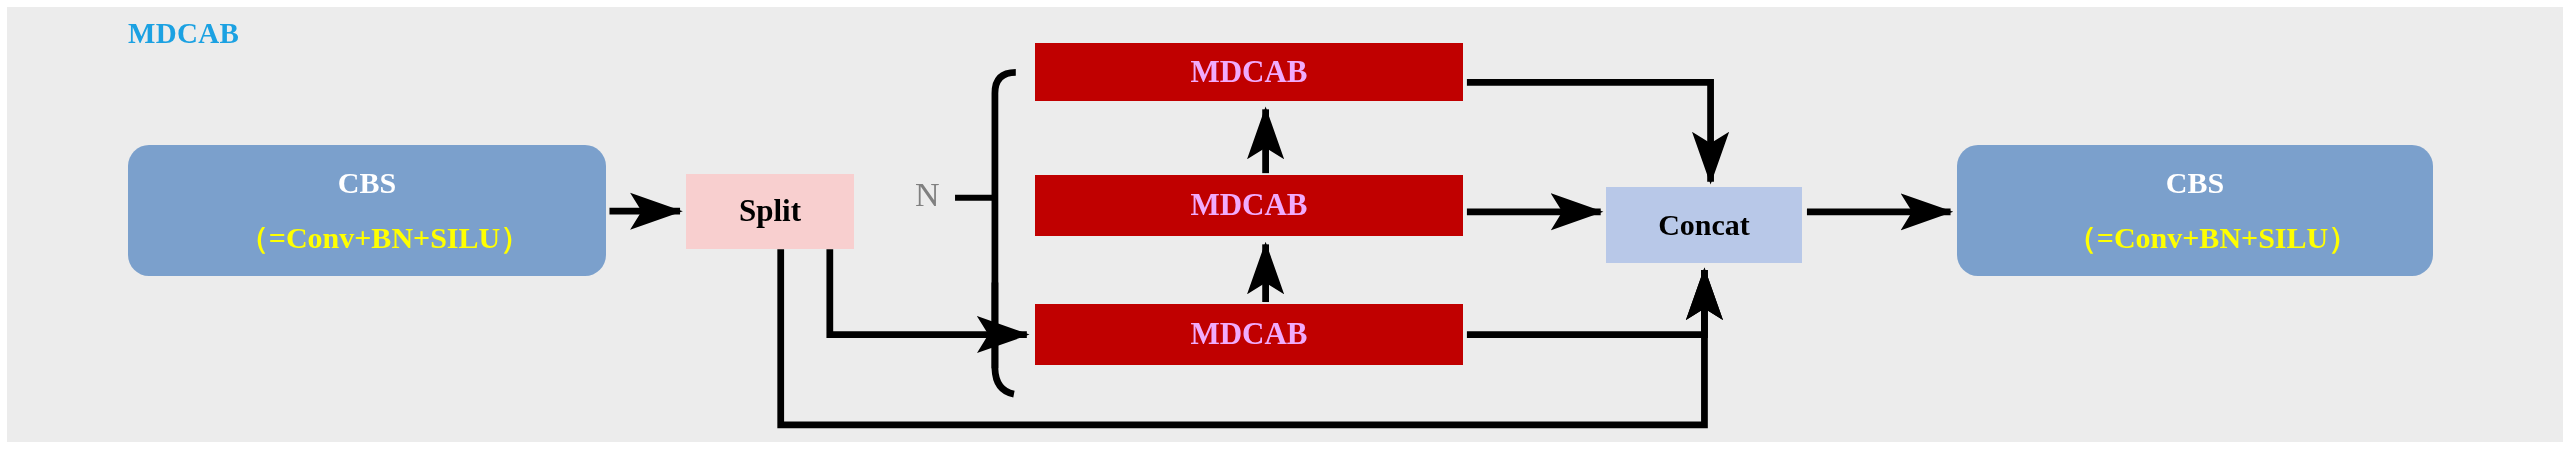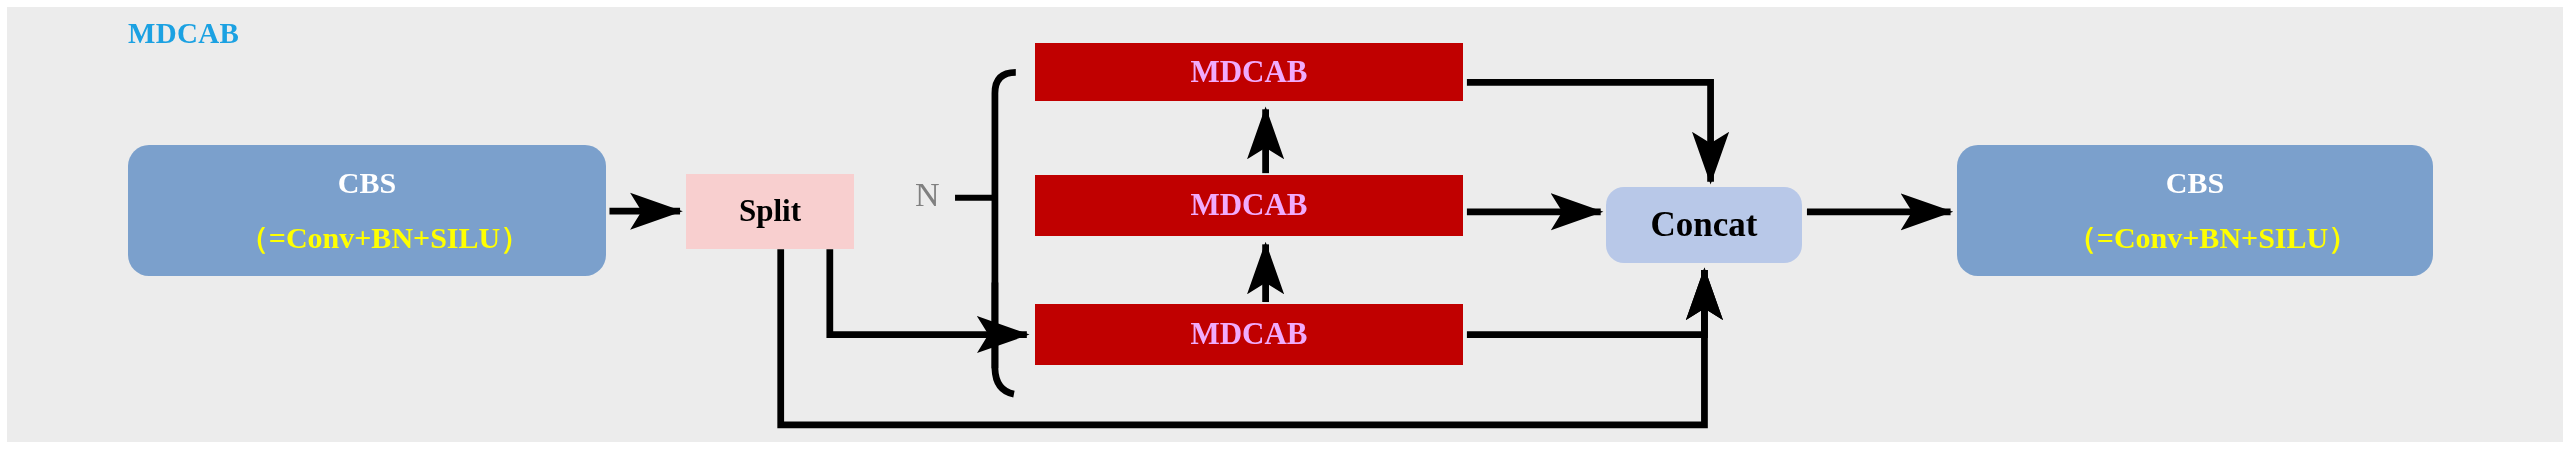--- a/index.html
+++ b/index.html
@@ -115,22 +115,21 @@
   #mdcab-bottom { top: 304px; height: 61px; }
 
   
   #concat {
     left: 1606px;
     top: 187px;
     width: 196px;
     height: 76px;
     background: #b8c8e8;
     color: #000000;
-    font-size: 35px;
-    border-radius: 18px;
+    font-size: 30px;
   }
 
   
   #repeat-n {
     position: absolute;
     left: 915px;
     top: 176px;
     font-size: 34px;
     font-weight: normal;
     color: #808080;

